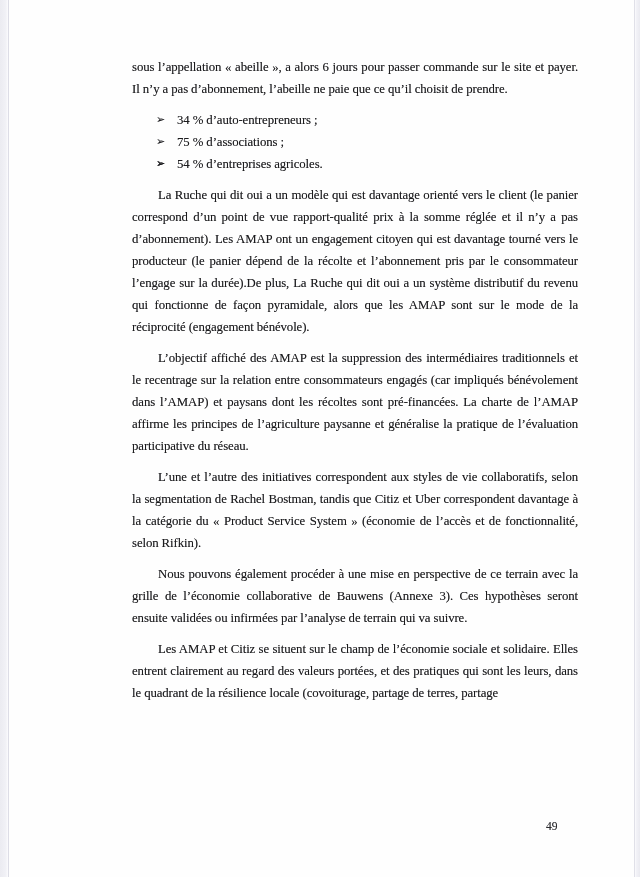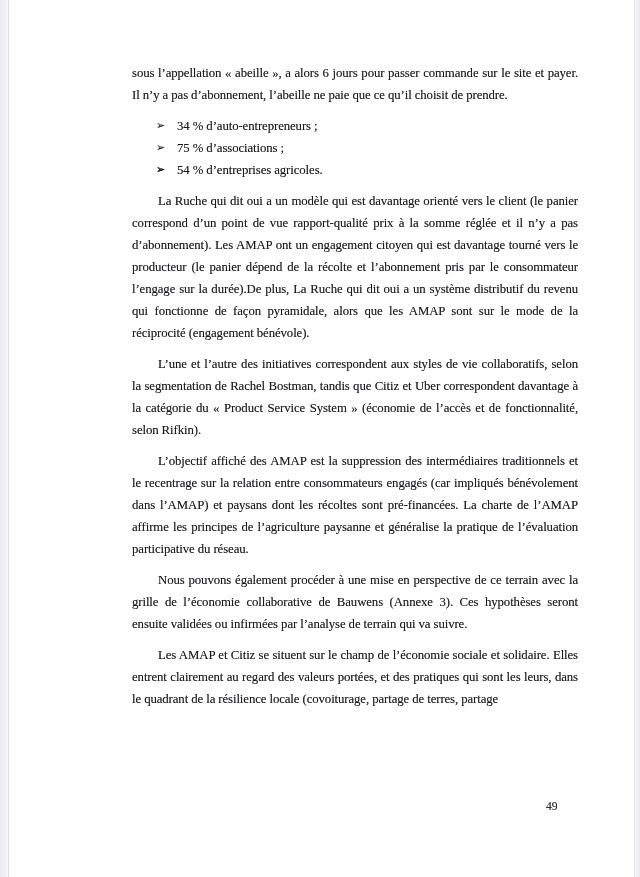--- a/index.html
+++ b/index.html
@@ -31,21 +31,21 @@
   .edge-right {
     right: 0;
     width: 5px;
     background: linear-gradient(to left, #eaeaf0 0%, #f2f2f7 70%, #fbfbfd 100%);
     border-left: 1px solid #e0e0e8;
   }
   .body-text {
     position: absolute;
     left: 132px;
     width: 446px;
-    top: 62px;
+    top: 56px;
     font-size: 12.8px;
     line-height: 22px;
     letter-spacing: -0.1px;
     text-align: justify;
     text-shadow: 0 0 0.5px rgba(25,25,30,0.45);
   }
   .para {
     margin: 0 0 9px 0;
     text-indent: 26px;
   }
@@ -66,21 +66,21 @@
   .bullets .arrow {
     position: absolute;
     left: 24px;
     top: 0;
     font-size: 11px;
     font-family: "DejaVu Sans", sans-serif;
   }
   .page-number {
     position: absolute;
     left: 546px;
-    top: 800px;
+    top: 820px;
     font-size: 11.5px;
     color: #2a2a2e;
     text-shadow: 0 0 0.5px rgba(25,25,30,0.4);
   }
 </style>
 </head>
 <body>
 
 <div class="page">
   <div class="edge edge-left"></div>
@@ -101,20 +101,20 @@
       <li>
         <span class="arrow">➢</span>
       </li>
       <li>
         <span class="arrow">➢</span>
         <span>54 % d’entreprises agricoles.</span>
       </li>
     </ul>
 
     <p class="para">La Ruche qui dit oui a un modèle qui est davantage orienté vers le client (le panier correspond d’un point de vue rapport-qualité prix à la somme réglée et il n’y a pas d’abonnement). Les AMAP ont un engagement citoyen qui est davantage tourné vers le producteur (le panier dépend de la récolte et l’abonnement pris par le consommateur l’engage sur la durée).De plus, La Ruche qui dit oui a un système distributif du revenu qui fonctionne de façon pyramidale, alors que les AMAP sont sur le mode de la réciprocité (engagement bénévole).</p>
+    <p class="para">L’objectif affiché des AMAP est la suppression des intermédiaires traditionnels et le recentrage sur la relation entre consommateurs engagés (car impliqués bénévolement dans l’AMAP) et paysans dont les récoltes sont pré-financées. La charte de l’AMAP affirme les principes de l’agriculture paysanne et généralise la pratique de l’évaluation participative du réseau.</p>
     <p class="para">L’une et l’autre des initiatives correspondent aux styles de vie collaboratifs, selon la segmentation de Rachel Bostman, tandis que Citiz et Uber correspondent davantage à la catégorie du «  Product Service System » (économie de l’accès et de fonctionnalité, selon Rifkin).</p>
-    <p class="para">L’objectif affiché des AMAP est la suppression des intermédiaires traditionnels et le recentrage sur la relation entre consommateurs engagés (car impliqués bénévolement dans l’AMAP) et paysans dont les récoltes sont pré-financées. La charte de l’AMAP affirme les principes de l’agriculture paysanne et généralise la pratique de l’évaluation participative du réseau.</p>
     <p class="para">Nous pouvons également procéder à une mise en perspective de ce terrain avec la grille de l’économie collaborative de Bauwens (Annexe 3). Ces hypothèses seront ensuite validées ou infirmées par l’analyse de terrain qui va suivre.</p>
     <p class="para">Les AMAP et Citiz se situent sur le champ de l’économie sociale et solidaire. Elles entrent clairement au regard des valeurs portées, et des pratiques qui sont les leurs, dans le quadrant de la résilience locale (covoiturage, partage de terres, partage</p>
   </main>
 
   <div class="page-number">49</div>
 </div>
 
 </body></html>

